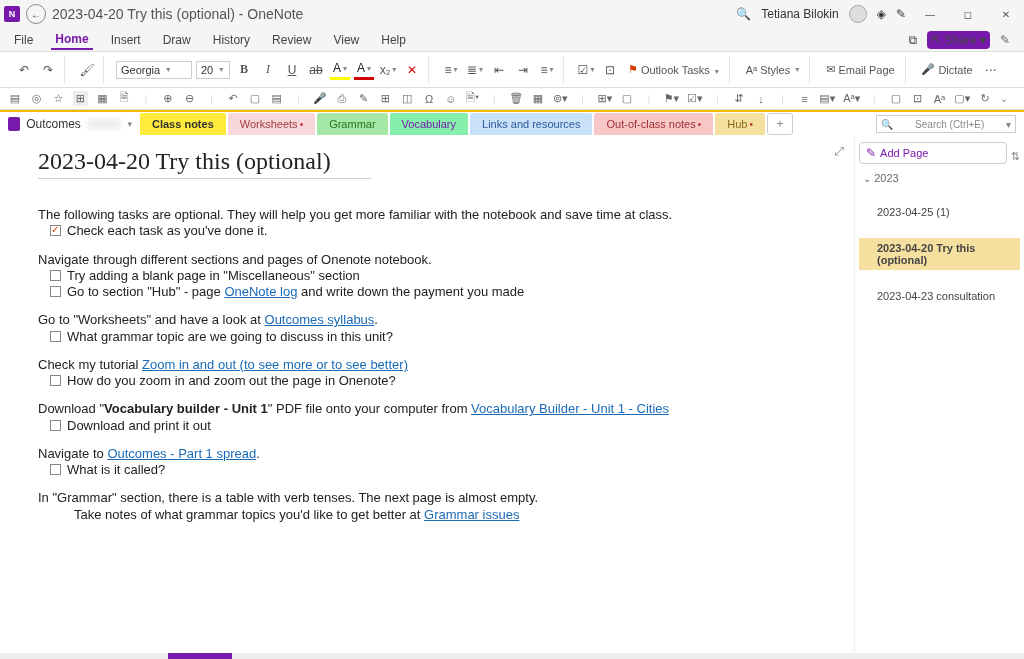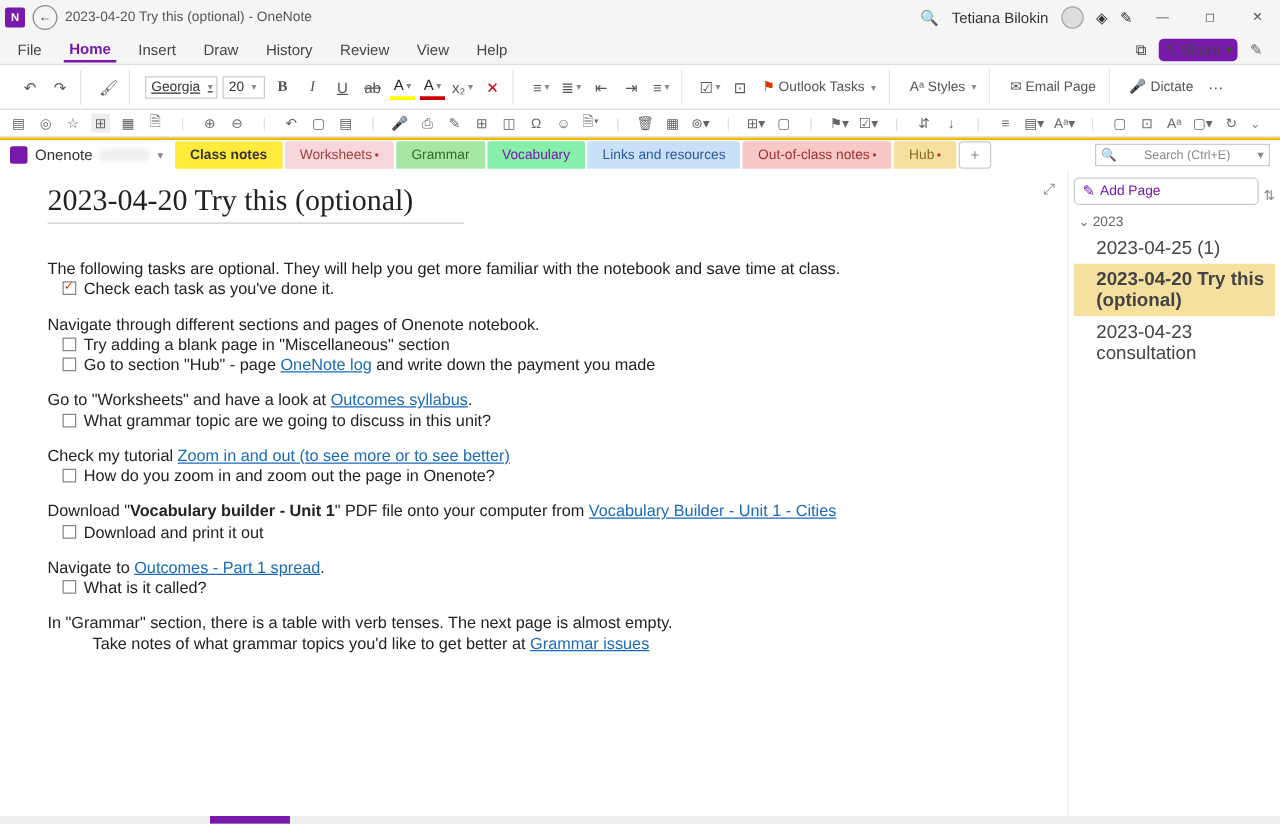--- a/index.html
+++ b/index.html
@@ -3,39 +3,39 @@
 <meta charset="utf-8">
 <style>
 * { margin:0; padding:0; box-sizing:border-box; font-family:'Segoe UI',Arial,sans-serif; }
 body { background:#f5f5f5; width:1024px; height:659px; overflow:hidden; font-size:12px; color:#333; }
 
 
 .titlebar { height:28px; background:#f5f5f5; display:flex; align-items:center; padding:0 4px; }
 .titlebar-left { display:flex; align-items:center; gap:6px; }
 .app-icon { width:16px; height:16px; background:#7719aa; border-radius:2px; display:flex; align-items:center; justify-content:center; color:#fff; font-size:9px; font-weight:bold; }
 .back-btn { width:20px; height:20px; border:1px solid #888; border-radius:50%; display:flex; align-items:center; justify-content:center; font-size:10px; }
-.titlebar-title { font-size:11px; color:#555; }
+.titlebar-title { font-size:14px; color:#555; }
 .titlebar-right { margin-left:auto; display:flex; align-items:center; gap:10px; }
 .avatar { width:18px; height:18px; border-radius:50%; background:#ddd; border:1px solid #aaa; }
 .win-btn { width:28px; height:20px; display:flex; align-items:center; justify-content:center; font-size:10px; color:#555; }
 
 
 .menubar { height:24px; display:flex; align-items:center; padding:0 10px; gap:14px; background:#f5f5f5; border-bottom:1px solid #e0e0e0; }
 .menubar span { font-size:12px; color:#444; cursor:pointer; padding:2px 4px; }
 .menubar span.active { color:#7719aa; border-bottom:2px solid #7719aa; font-weight:600; }
 .menubar-right { margin-left:auto; display:flex; align-items:center; gap:6px; }
 .share-btn { background:#7719aa; color:#fff; padding:3px 10px; border-radius:4px; font-size:11px; }
 
 
 .ribbon { height:36px; background:#fff; border-bottom:1px solid #ddd; display:flex; align-items:center; padding:0 8px; gap:6px; }
 .ribbon-group { display:flex; align-items:center; gap:4px; padding:0 6px; border-right:1px solid #e5e5e5; height:28px; }
 .ribbon-group:last-child { border-right:none; }
 .rb-btn { width:20px; height:20px; display:flex; align-items:center; justify-content:center; font-size:12px; color:#555; }
 .rb-sel { border:1px solid #ccc; background:#fff; padding:2px 4px; font-size:11px; display:flex; align-items:center; gap:4px; }
-.rb-sel.font { width:58px;text-decoration:underline; }
+.rb-sel.font { width:76px; }
 .rb-sel.size { width:34px; }
 .caret::after { content:'▾'; font-size:8px; color:#888; margin-left:2px; }
 .bold { font-weight:bold; font-family:serif; }
 .italic { font-style:italic; font-family:serif; }
 .underline { text-decoration:underline; }
 .strike { text-decoration:line-through; }
 .rb-labeled { display:flex; align-items:center; gap:3px; font-size:11px; color:#555; padding:0 4px; }
 .flag { color:#d83b01; }
 
 
@@ -78,21 +78,21 @@
 .bold-serif { font-weight:bold; }
 .expand-icon { position:absolute; top:8px; right:10px; font-size:12px; color:#888; }
 
 
 .pagelist { width:170px; border-left:1px solid #eee; padding:6px 4px; background:#fff; font-size:11px; }
 .add-page { border:1px solid #ccc; border-radius:4px; padding:3px 6px; display:flex; align-items:center; gap:4px; color:#7719aa; margin-bottom:6px; }
 .add-page .plus { color:#7719aa; font-size:12px; }
 .sort-icon { float:right; color:#888; font-size:11px; }
 .year-hdr { color:#666; padding:2px 4px; }
 .year-hdr::before { content:'⌄ '; font-size:10px; }
-.pg-item { padding:4px 6px 4px 18px; color:#444; font-size:15px; }
+.pg-item { padding:4px 6px 4px 18px; color:#444; font-size:11px;margin-top:16px; }
 .pg-item.active { background:#f5e0a0; font-weight:600; }
 
 
 .statusbar { position:fixed; bottom:0; left:0; width:1024px; height:6px; background:#eee; }
 .statusbar .seg { position:absolute; left:168px; width:64px; height:100%; background:#7719aa; }
 </style>
 </head>
 <body>
 
 <div class="titlebar">
@@ -222,21 +222,21 @@
   <span>⊡</span>
   <span>Aᵃ</span>
   <span>▢▾</span>
   <span>↻</span>
   <span class="ribbon-caret">⌄</span>
 </div>
 
 <div class="sectionbar">
   <div class="notebook-sel">
     <span class="nb-icon"></span>
-    <span>Onenote</span>
+    <span>Outcomes</span>
     <span class="nb-blur"></span>
     <span class="nb-caret">▾</span>
   </div>
   <div class="tabs">
     <div class="tab tab-yellow">Class notes</div>
     <div class="tab tab-pink">
         <span>Worksheets</span>
         <span class="dot"></span>
       </div>
     <div class="tab tab-green">Grammar</div>

